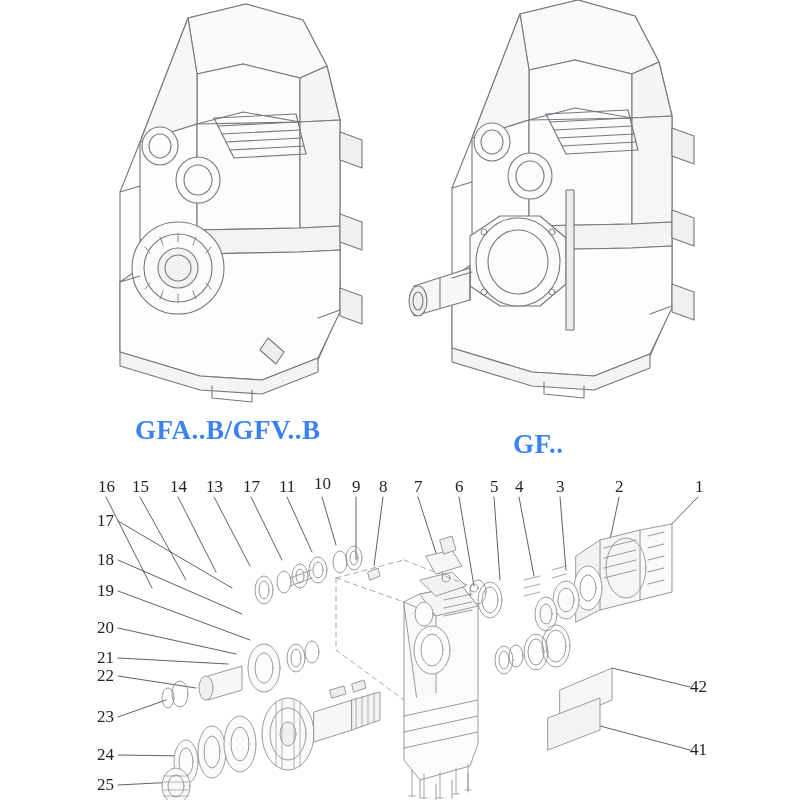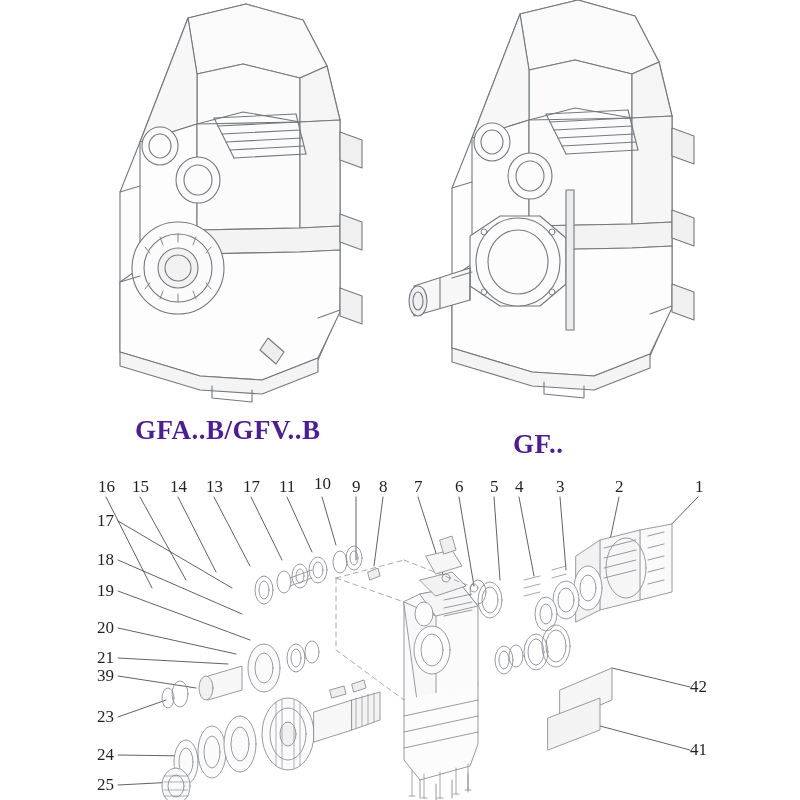--- a/index.html
+++ b/index.html
@@ -25,21 +25,21 @@
     top: 0;
     width: 800px;
     height: 800px;
   }
   .cap {
     position: absolute;
     font-family: "Liberation Serif", serif;
     font-weight: 700;
     font-size: 27px;
     letter-spacing: 0.5px;
-    color: #4c1d95;
+    color: #3b82f6;
     white-space: nowrap;
   }
   #cap-left { left: 135px; top: 415px; }
   #cap-right { left: 513px; top: 415px; margin-top: 14px; }
   .num {
     position: absolute;
     font-family: "Liberation Serif", serif;
     font-size: 17px;
     color: #231f20;
     white-space: nowrap;
@@ -335,21 +335,21 @@
     <div class="num" style="left:615px; top:477px;">2</div>
     <div class="num" style="left:695px; top:477px;">1</div>
   </div>
 
   <div>
     <div class="num" style="left:97px; top:511px;">17</div>
     <div class="num" style="left:97px; top:550px;">18</div>
     <div class="num" style="left:97px; top:581px;">19</div>
     <div class="num" style="left:97px; top:618px;">20</div>
     <div class="num" style="left:97px; top:648px;">21</div>
-    <div class="num" style="left:97px; top:666px;">39</div>
+    <div class="num" style="left:97px; top:666px;">22</div>
     <div class="num" style="left:97px; top:707px;">23</div>
     <div class="num" style="left:97px; top:745px;">24</div>
     <div class="num" style="left:97px; top:775px;">25</div>
   </div>
 
   <div>
     <div class="num" style="left:690px; top:677px;">42</div>
     <div class="num" style="left:690px; top:740px;">41</div>
   </div>
 

